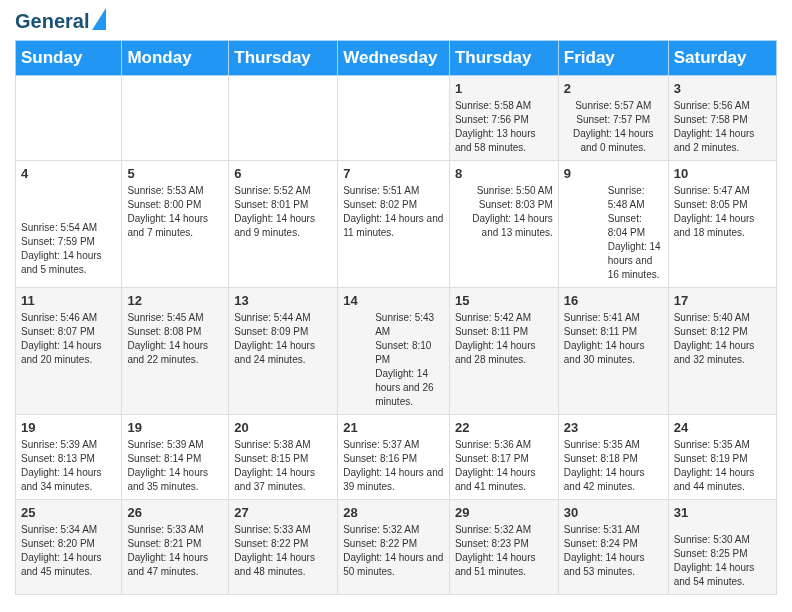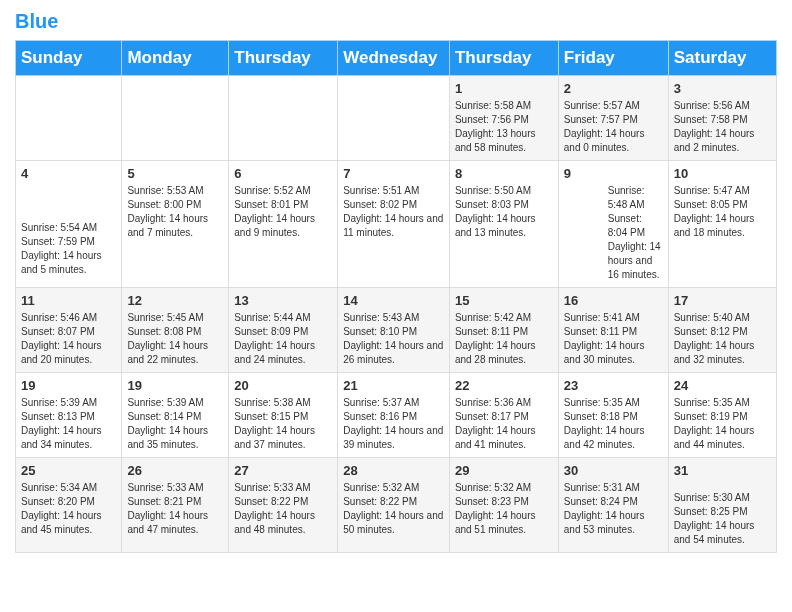--- a/index.html
+++ b/index.html
@@ -102,21 +102,24 @@
       color: #555;
     }
   </style>
 </head>
 <body>
 
 <div class="page">
   <div class="header">
     <div class="logo">
       <div>
-        <div class="logo-text"><span class="blue">Blue</span></div>
+        <div style="display:flex; align-items:center;">
+          <span class="logo-text">General</span>
+          <div class="logo-triangle"></div>
+        </div>
       </div>
     </div>
     <div class="title-block">
       <div class="month-title"></div>
       <div class="location"></div>
     </div>
   </div>
 
   <table>
     <thead>
@@ -137,21 +140,21 @@
           <td class="empty-cell"></td>
           <td class="empty-cell"></td>
           <td>
             <div class="day-num">1</div>
             <div class="day-info" style="white-space: pre-line;">Sunrise: 5:58 AM
 Sunset: 7:56 PM
 Daylight: 13 hours and 58 minutes.</div>
           </td>
           <td>
             <div class="day-num">2</div>
-            <div class="day-info" style="white-space: pre-line;">Sunrise: 5:57 AM
+            <div class="day-info" style="white-space: pre-line; text-align: center;">Sunrise: 5:57 AM
 Sunset: 7:57 PM
 Daylight: 14 hours and 0 minutes.</div>
           </td>
           <td>
             <div class="day-num">3</div>
             <div class="day-info" style="white-space: pre-line;">Sunrise: 5:56 AM
 Sunset: 7:58 PM
 Daylight: 14 hours and 2 minutes.</div>
           </td>
         </tr>
@@ -175,21 +178,21 @@
 Daylight: 14 hours and 9 minutes.</div>
           </td>
           <td>
             <div class="day-num">7</div>
             <div class="day-info" style="white-space: pre-line;">Sunrise: 5:51 AM
 Sunset: 8:02 PM
 Daylight: 14 hours and 11 minutes.</div>
           </td>
           <td>
             <div class="day-num">8</div>
-            <div class="day-info" style="white-space: pre-line;">Sunrise: 5:50 AM
+            <div class="day-info" style="white-space: pre-line; text-align: right;">Sunrise: 5:50 AM
 Sunset: 8:03 PM
 Daylight: 14 hours and 13 minutes.</div>
           </td>
           <td>
             <div class="day-num">9</div>
             <div class="day-info" style="white-space: pre-line; margin-left: 44px;">Sunrise: 5:48 AM
 Sunset: 8:04 PM
 Daylight: 14 hours and 16 minutes.</div>
           </td>
           <td>
@@ -213,21 +216,21 @@
 Daylight: 14 hours and 22 minutes.</div>
           </td>
           <td>
             <div class="day-num">13</div>
             <div class="day-info" style="white-space: pre-line;">Sunrise: 5:44 AM
 Sunset: 8:09 PM
 Daylight: 14 hours and 24 minutes.</div>
           </td>
           <td>
             <div class="day-num">14</div>
-            <div class="day-info" style="white-space: pre-line;">Sunrise: 5:43 AM
+            <div class="day-info" style="white-space: pre-line; margin-left: 32px;">Sunrise: 5:43 AM
 Sunset: 8:10 PM
 Daylight: 14 hours and 26 minutes.</div>
           </td>
           <td>
             <div class="day-num">15</div>
             <div class="day-info" style="white-space: pre-line;">Sunrise: 5:42 AM
 Sunset: 8:11 PM
 Daylight: 14 hours and 28 minutes.</div>
           </td>
           <td>

